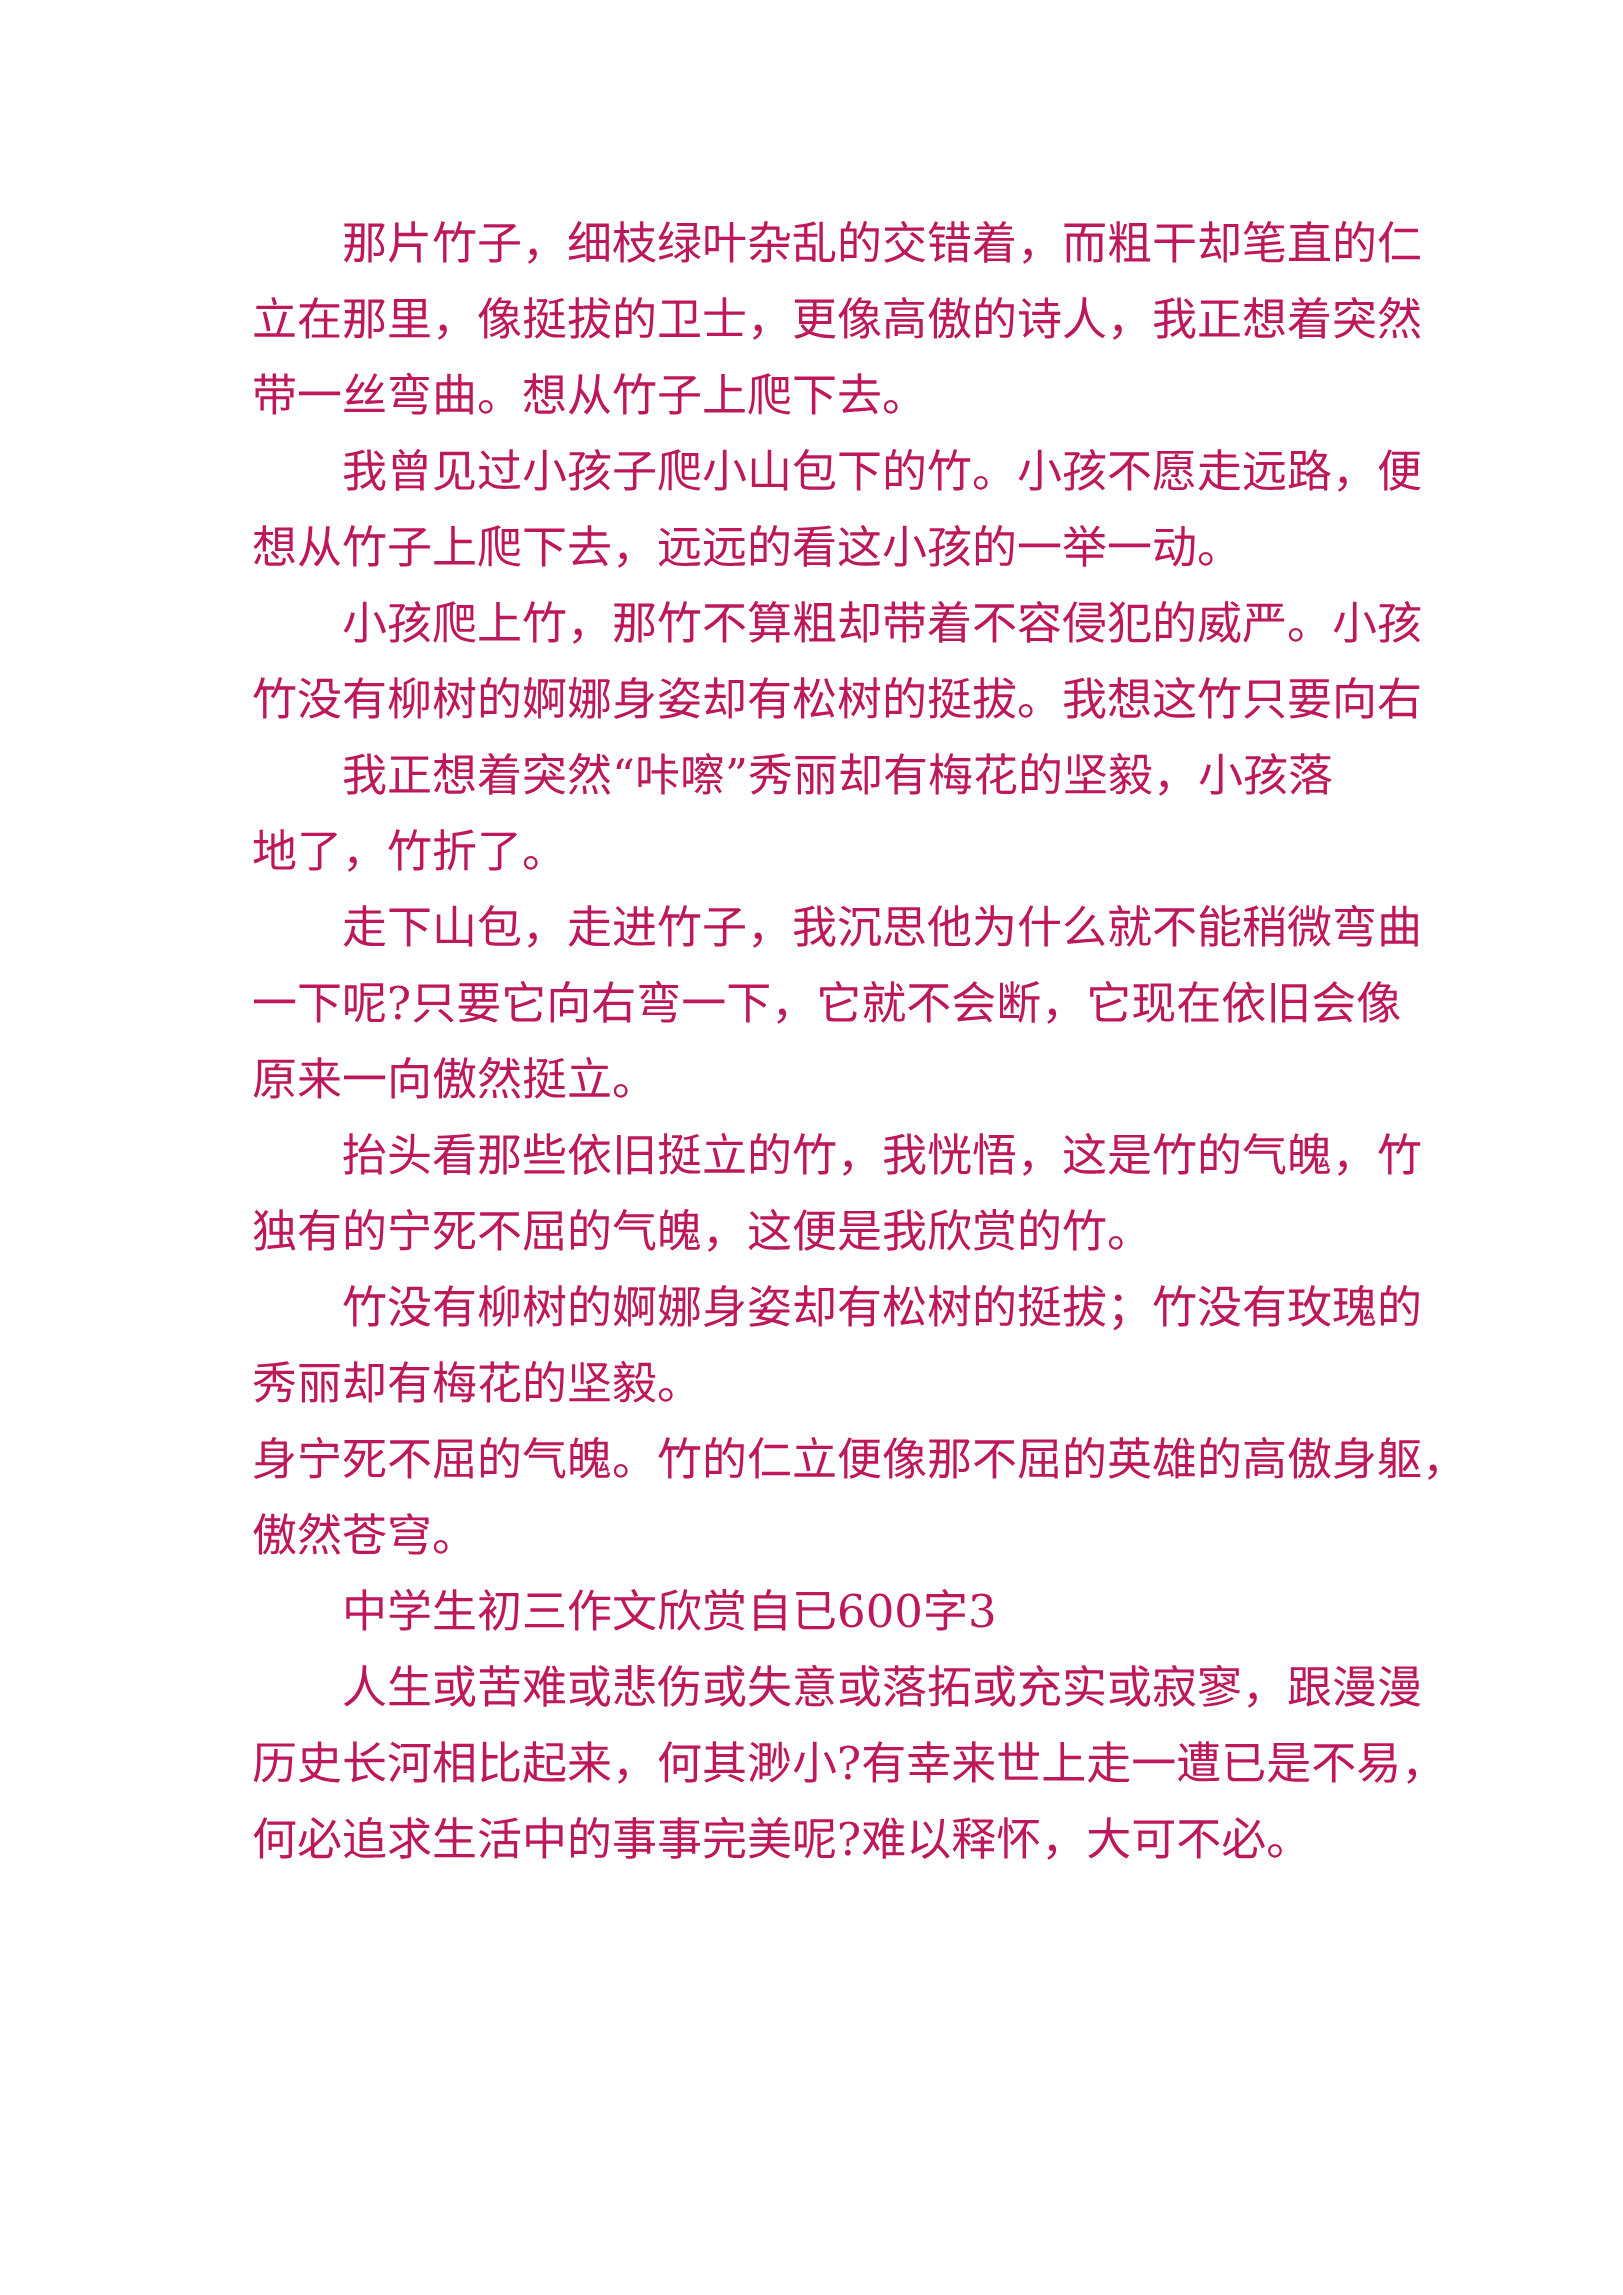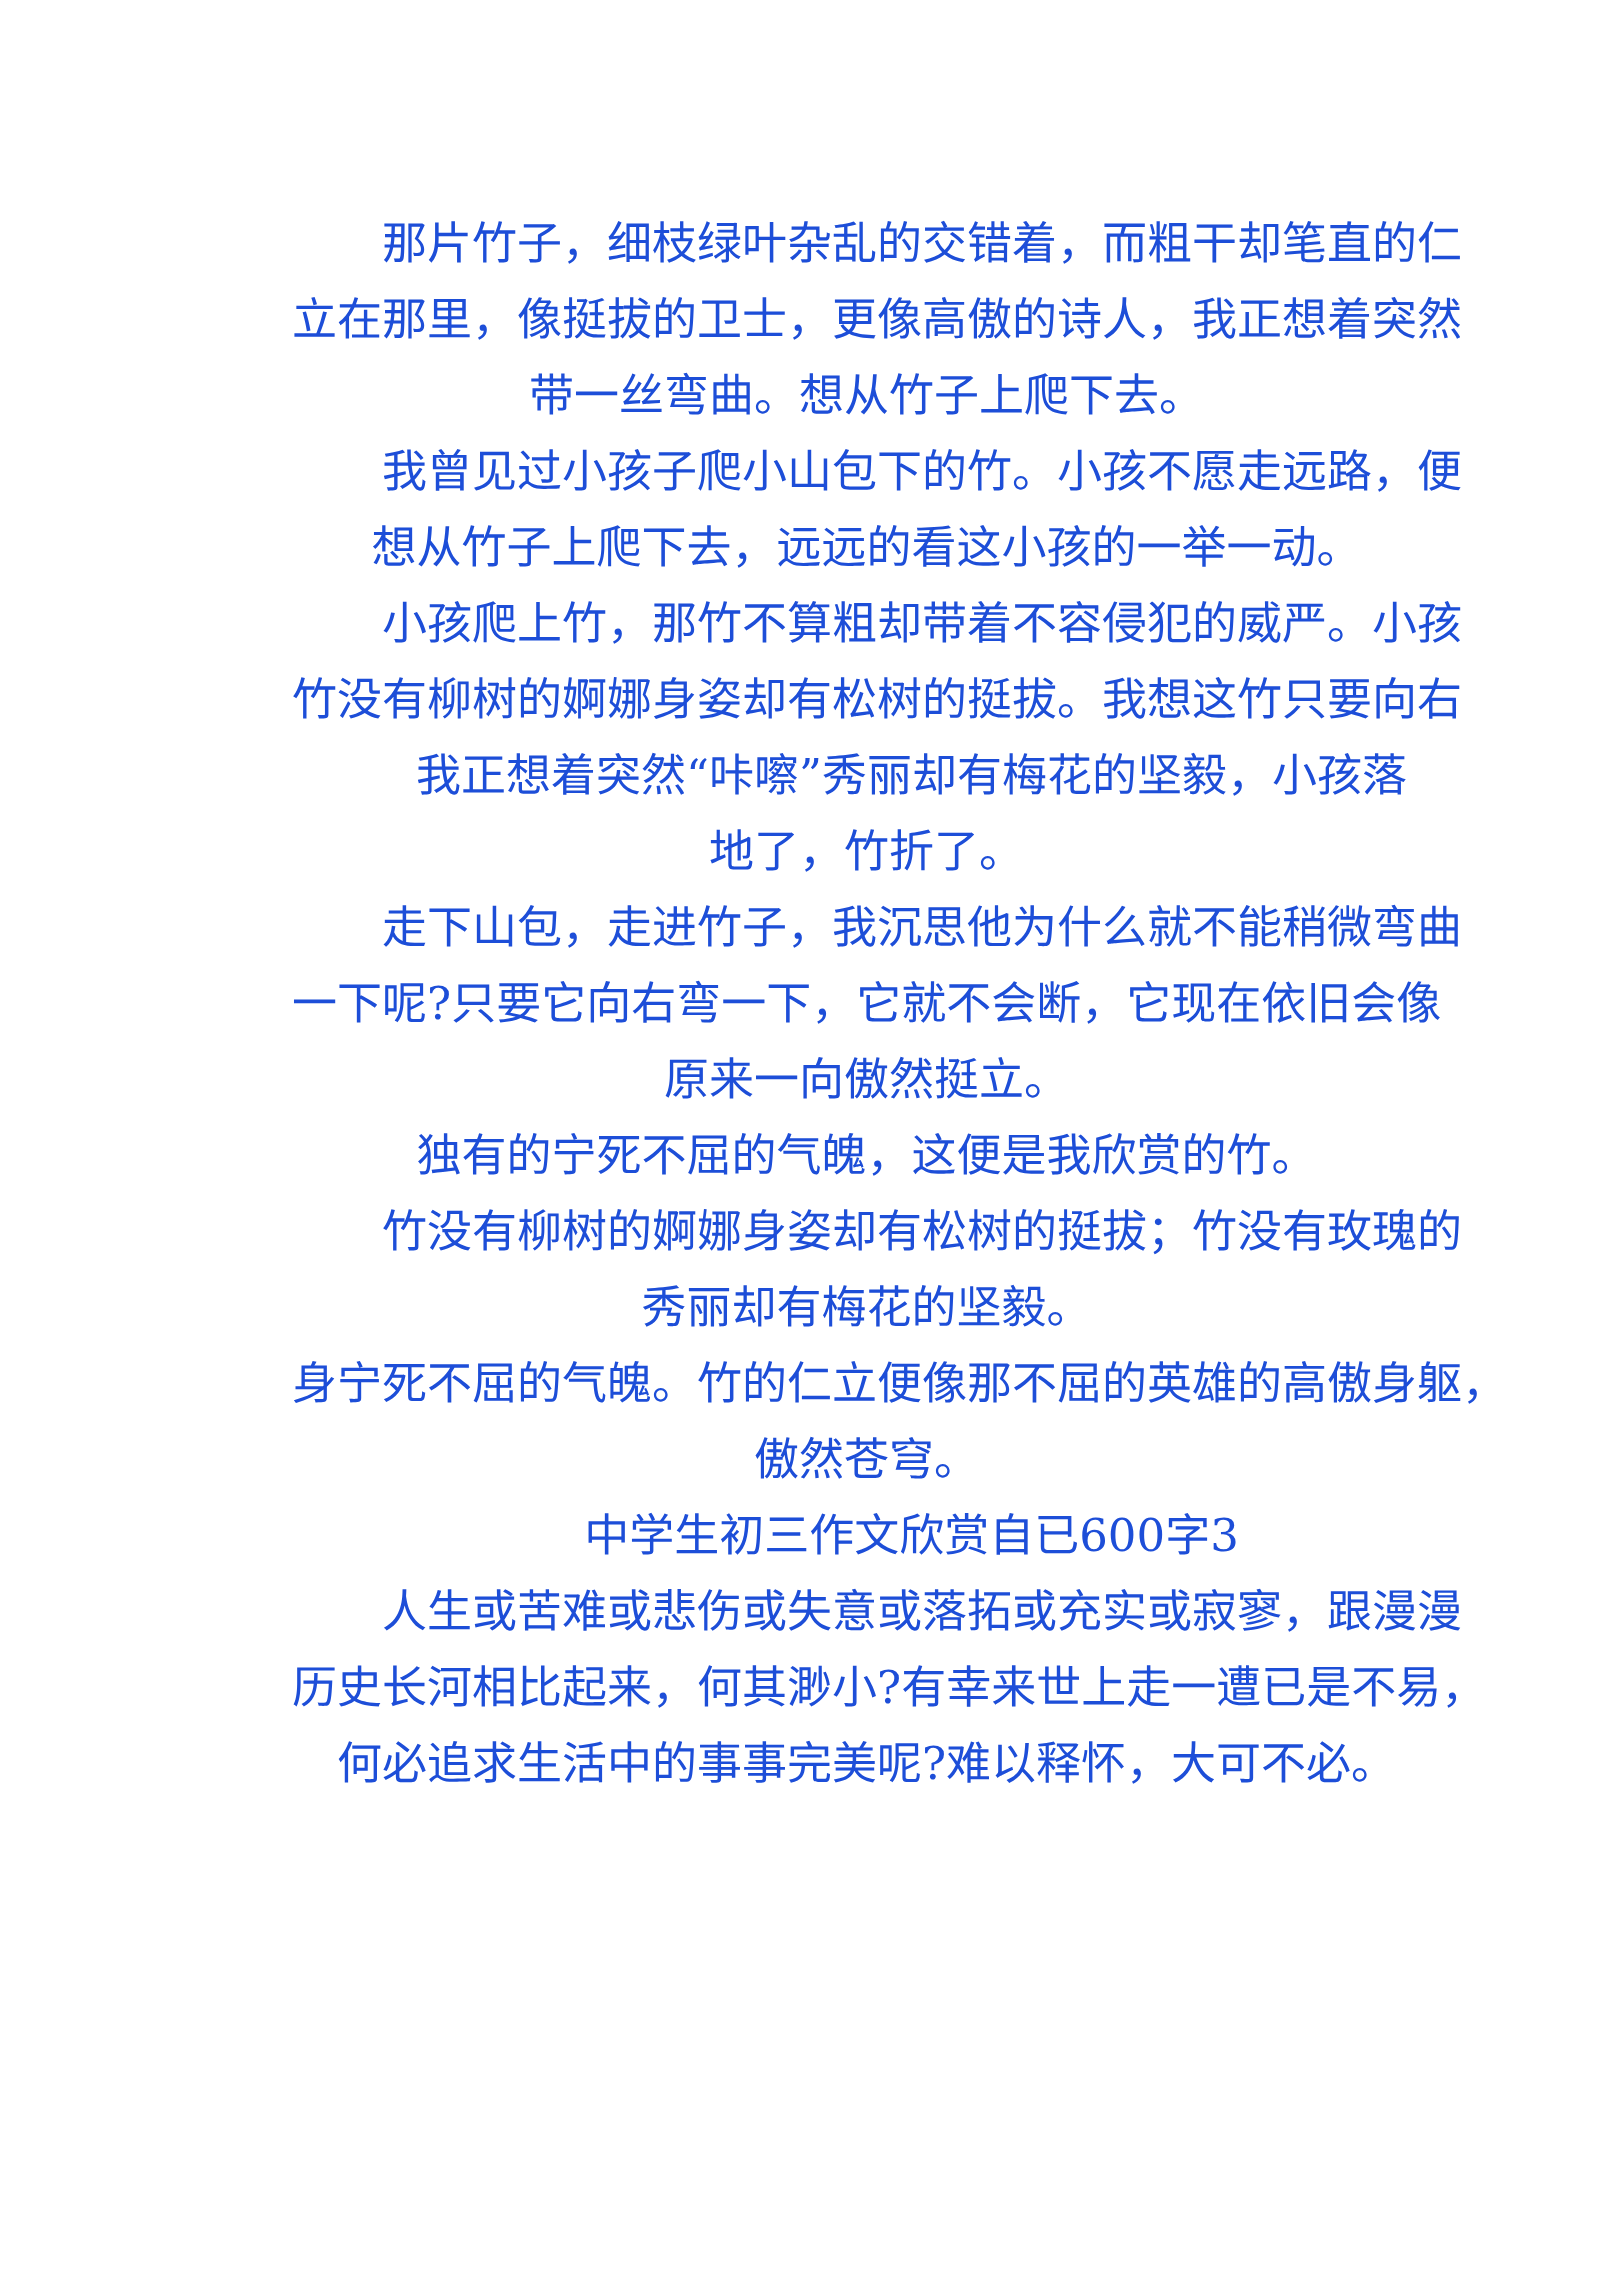--- a/index.html
+++ b/index.html
@@ -24,26 +24,25 @@
   .content {
     position: absolute;
     left: 252px;
     top: 206px;
     width: 1189px;
   }
   .line {
     font-size: 45px;
     line-height: 76px;
     height: 76px;
-    color: #1d4ed8;
+    color: #be185d;
     font-weight: 400;
     white-space: nowrap;
     letter-spacing: 0;
-    text-align: center;
-    margin-left: 40px;
+    text-align: left;
   }
   .line.indent {
     padding-left: 90px; 
   }
 </style>
 </head>
 <body>
 
 <div class="page">
   <div class="content">
@@ -58,20 +57,21 @@
     <div class="line indent">小孩爬上竹，那竹不算粗却带着不容侵犯的威严。小孩</div>
     <div class="line">竹没有柳树的婀娜身姿却有松树的挺拔。我想这竹只要向右</div>
 
     <div class="line indent">我正想着突然“咔嚓”秀丽却有梅花的坚毅，小孩落</div>
     <div class="line">地了，竹折了。</div>
 
     <div class="line indent">走下山包，走进竹子，我沉思他为什么就不能稍微弯曲</div>
     <div class="line">一下呢?只要它向右弯一下，它就不会断，它现在依旧会像</div>
     <div class="line">原来一向傲然挺立。</div>
 
+    <div class="line indent">抬头看那些依旧挺立的竹，我恍悟，这是竹的气魄，竹</div>
     <div class="line">独有的宁死不屈的气魄，这便是我欣赏的竹。</div>
 
     <div class="line indent">竹没有柳树的婀娜身姿却有松树的挺拔；竹没有玫瑰的</div>
     <div class="line">秀丽却有梅花的坚毅。</div>
 
     <div class="line">身宁死不屈的气魄。竹的仁立便像那不屈的英雄的高傲身躯，</div>
     <div class="line">傲然苍穹。</div>
 
     <div class="line indent">中学生初三作文欣赏自已600字3</div>
 

